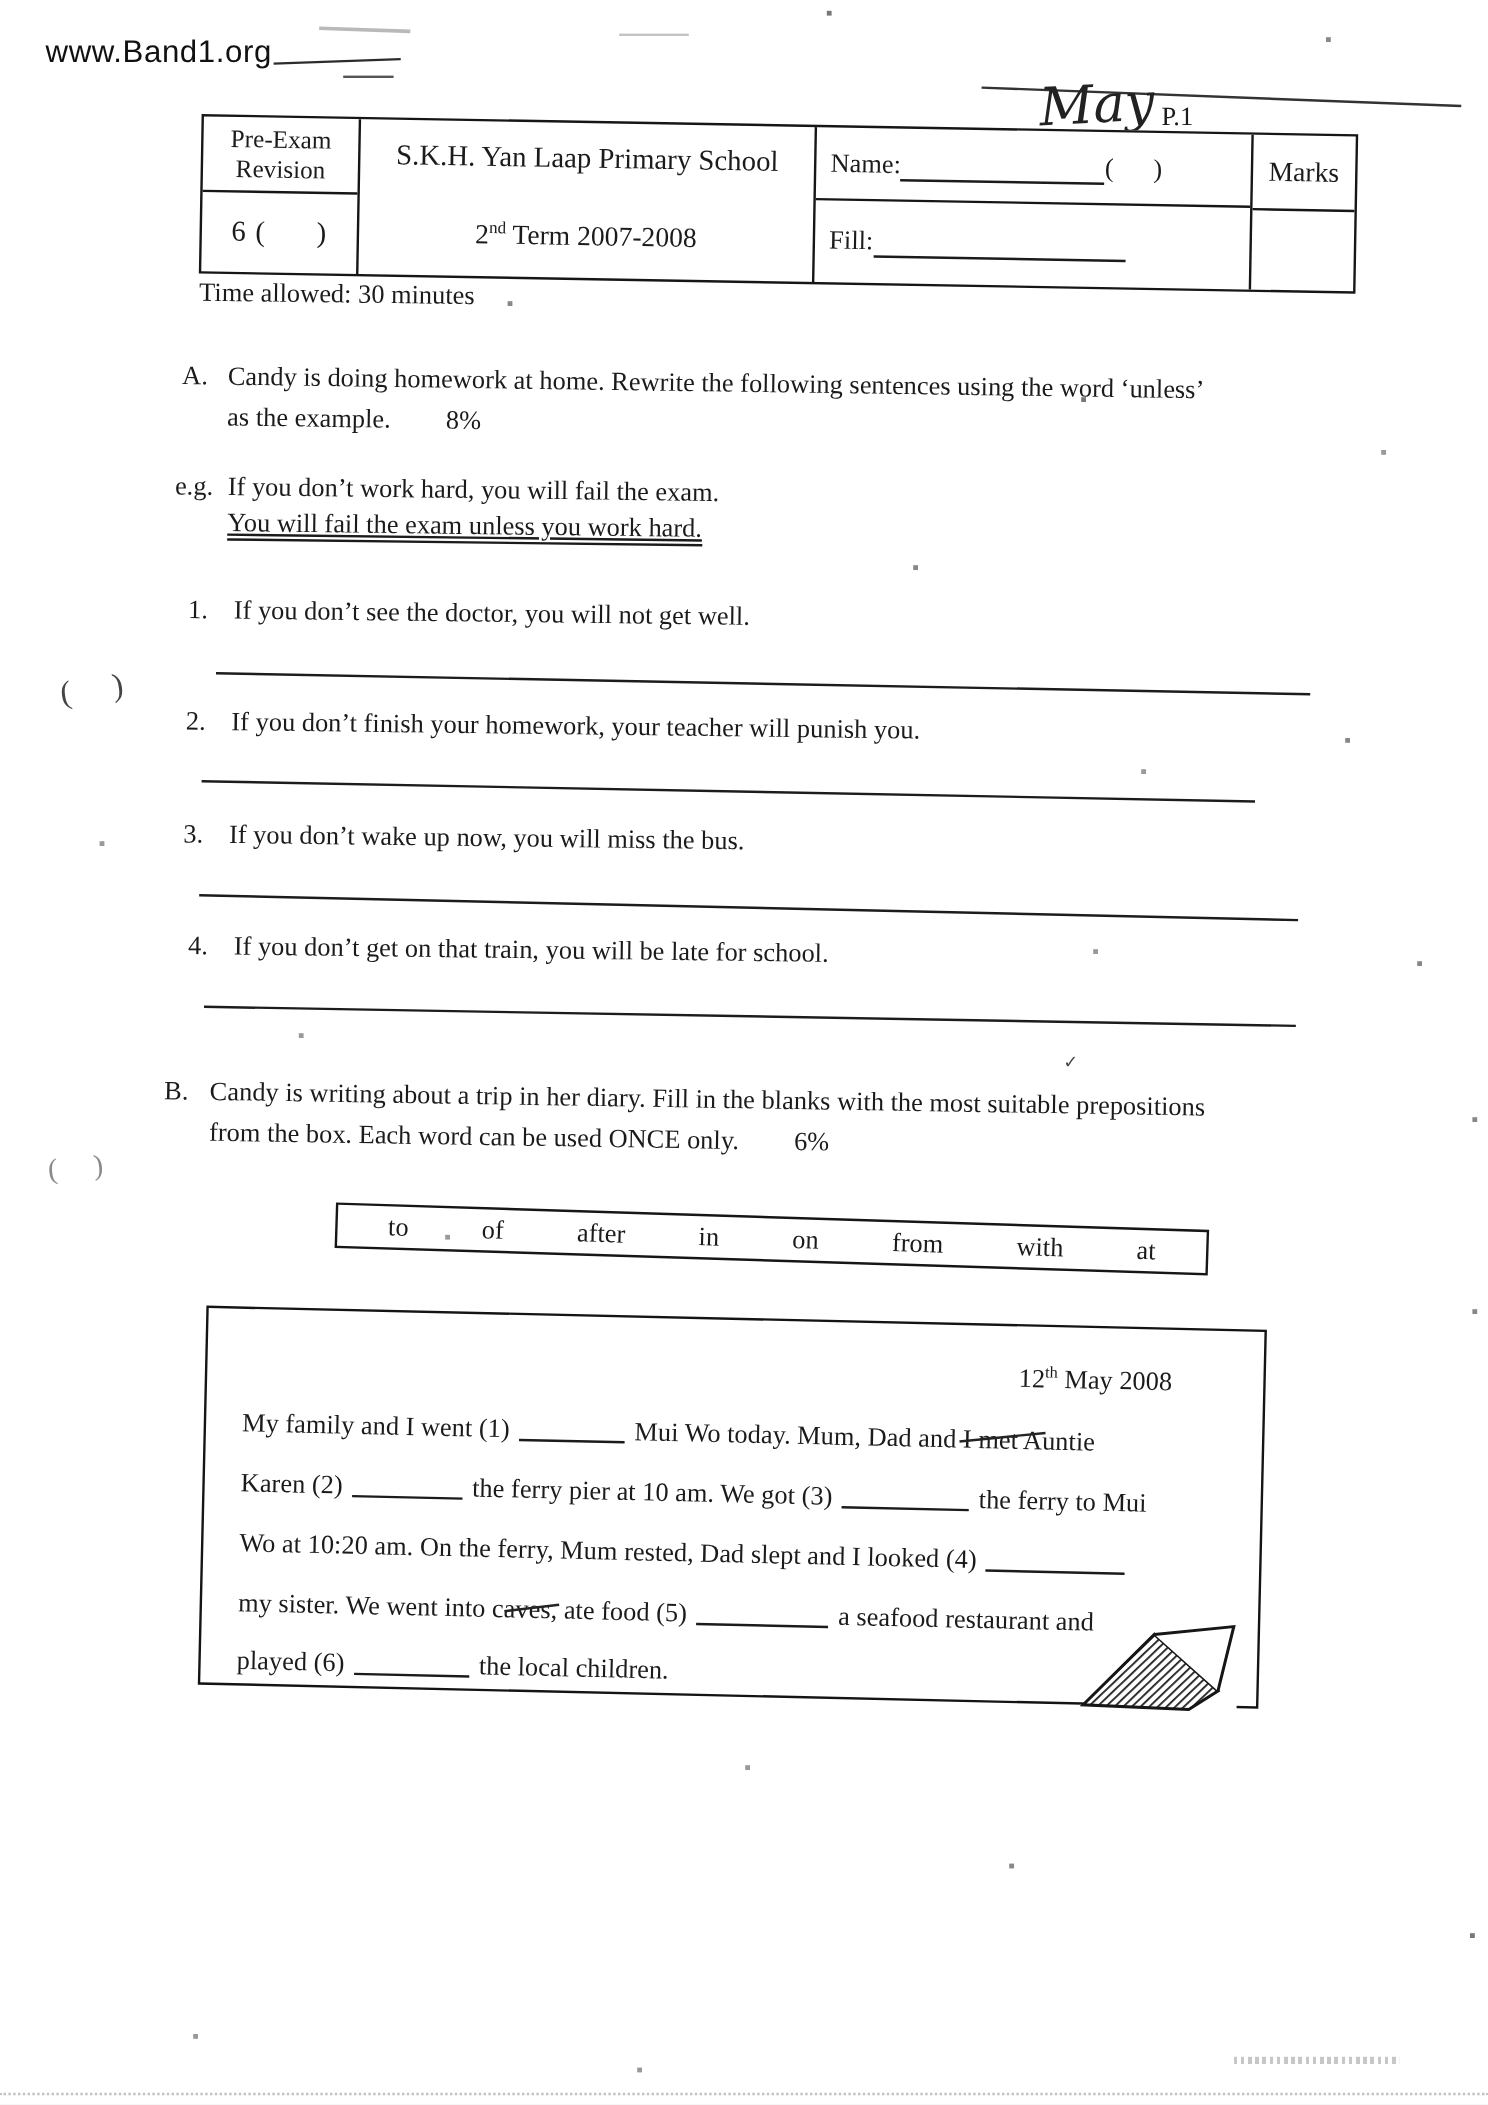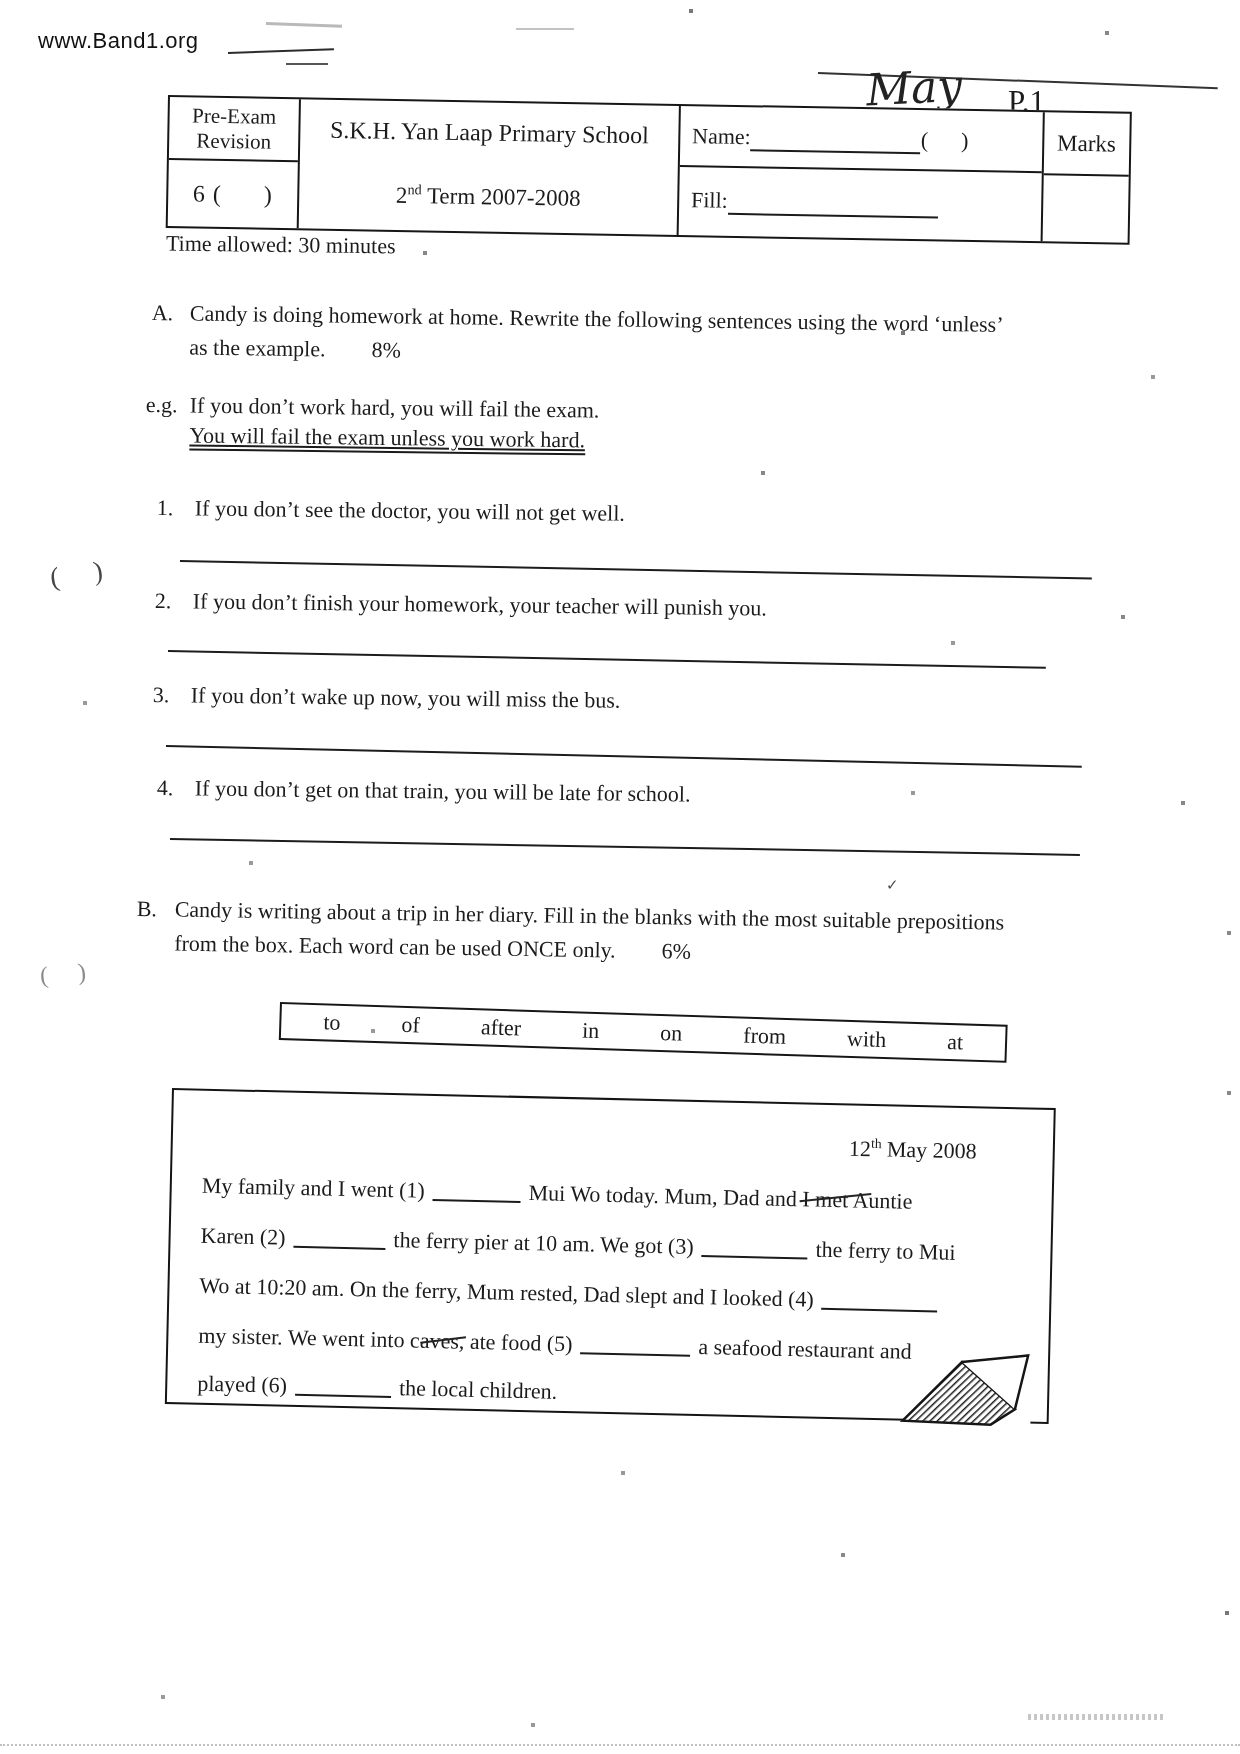--- a/index.html
+++ b/index.html
@@ -5,22 +5,22 @@
   html,body{margin:0;padding:0;background:#e8e8e8;}
   .page{
     position:relative;width:1240px;height:1754px;margin:0 auto;
     background:#ffffff;overflow:hidden;
     font-family:"Liberation Serif","DejaVu Serif",serif;color:#1b1b1b;
   }
   .abs{position:absolute;}
   .sans{font-family:"Liberation Sans","DejaVu Sans",sans-serif;}
   .pre{white-space:pre;}
   
-  .watermark{left:38px;top:28px;font-size:22px;color:#111;letter-spacing:.5px;}
-  .pnum{left:1008px;top:84px;font-size:31px;}
+  .watermark{left:38px;top:28px;font-size:26px;color:#111;letter-spacing:.5px;}
+  .pnum{left:968px;top:84px;font-size:22px;}
   .may{left:866px;top:62px;font-size:44px;font-style:italic;transform:rotate(-3deg);color:#222;
        font-family:"DejaVu Serif",serif;}
   .hdr-table{
     left:168px;top:95px;width:960px;display:flex;
     border:2.5px solid #161616;transform:rotate(1deg);transform-origin:left top;
     background:#fff;
   }
   .hcol{display:flex;flex-direction:column;}
   .hcol + .hcol{border-left:2px solid #161616;}
   .hc{display:flex;align-items:center;justify-content:center;text-align:center;}

